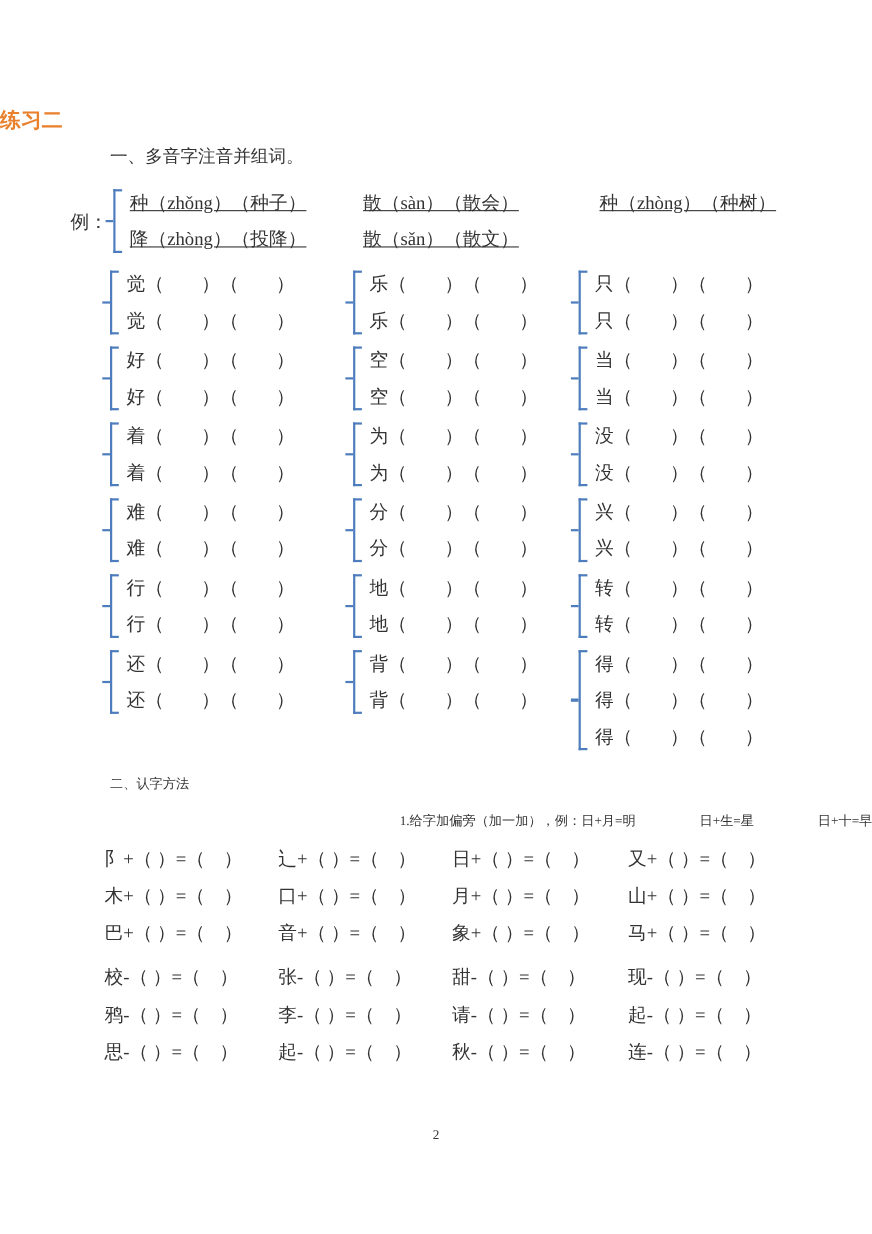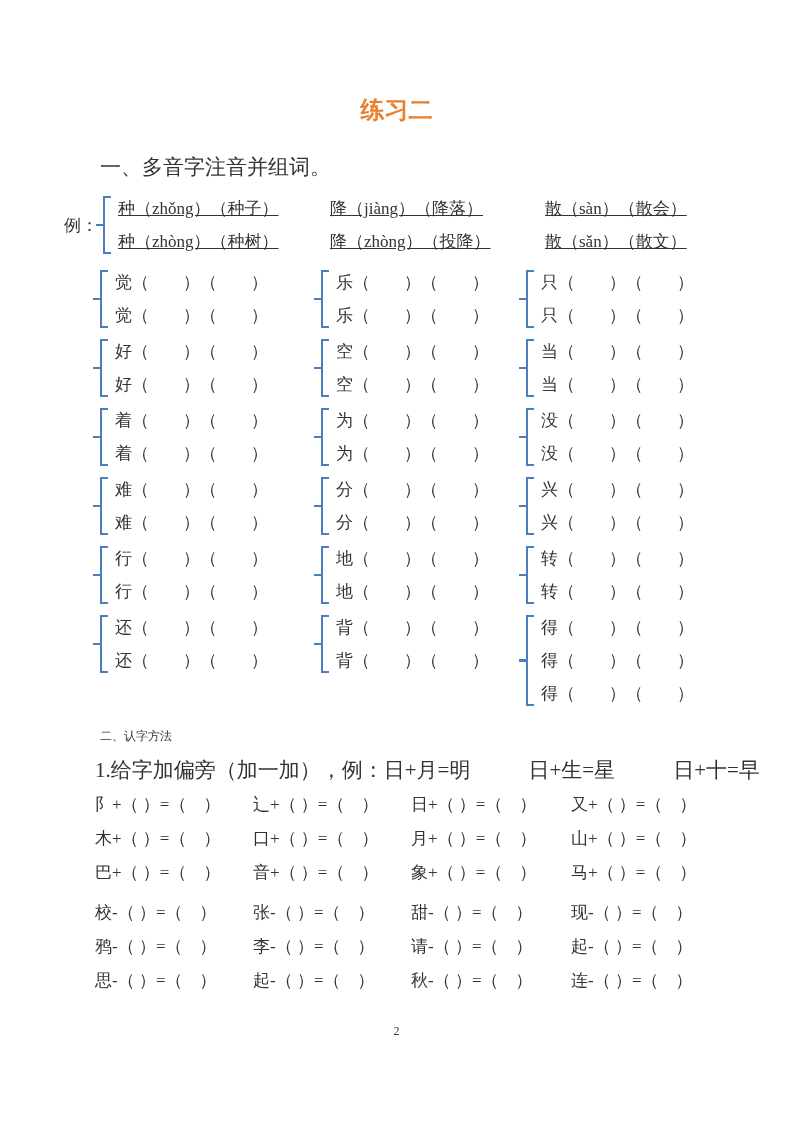--- a/index.html
+++ b/index.html
@@ -13,29 +13,29 @@
     width:793px;height:1122px;
     margin:0 auto;
     background:#ffffff;
     font-family:"Liberation Serif", serif;
     color:var(--ink);
     overflow:hidden;
   }
   .title{
     margin:0;
     padding-top:97px;
-    text-align:center;
-    font-size:24px;
+    text-align:left;
+    font-size:19px;
     line-height:26px;
     font-weight:bold;
     color:var(--orange);
   }
   .s-heading{
-    margin:32px 0 0 100px;
-    font-size:21px;
+    margin:8px 0 0 100px;
+    font-size:16px;
     line-height:24px;
   }
   
   .example{
     display:flex;
     align-items:center;
     margin:13px 0 0 64px;
     font-size:17px;
   }
   .ex-label{flex:0 0 auto;}
@@ -77,23 +77,24 @@
     font-size:17px;
   }
   .group{display:flex;align-items:stretch;}
   .g-line{height:33px;line-height:33px;white-space:nowrap;}
   
   .s2-heading{margin:14px 0 0 100px;font-size:12px;line-height:24px;}
   .sub-label{
     margin:10px 0 0 95px;
     display:flex;
     gap:58px;
-    font-size:21px;
+    font-size:12px;
     line-height:24px;
     white-space:nowrap;
+    justify-content:flex-end;
   }
   .sub-label2{margin-top:8px;}
   .eq-grid{
     margin:6px 0 0 95px;
     display:grid;
     grid-template-columns:158px 158px 160px auto;
     font-size:17px;
   }
   .eq{height:34px;line-height:34px;white-space:nowrap;}
   .page-number{
@@ -111,21 +112,20 @@
 
   <h1 class="title">练习二</h1>
 
   <div class="s-heading">一、多音字注音并组词。</div>
 
   <div class="example">
     <span class="ex-label">例：</span>
     <div class="brace"></div>
     <div class="ex-grid" id="exampleGrid">
         <div class="ex-cell">种（zhǒng）（种子）</div>
-        <div class="ex-cell">降（jiàng）（降落）</div>
         <div class="ex-cell">散（sàn）（散会）</div>
         <div class="ex-cell">种（zhòng）（种树）</div>
         <div class="ex-cell">降（zhòng）（投降）</div>
         <div class="ex-cell">散（sǎn）（散文）</div>
       </div>
   </div>
 
   <div class="groups-grid" id="groupsGrid">
       <div class="group">
         <div class="brace"></div>

